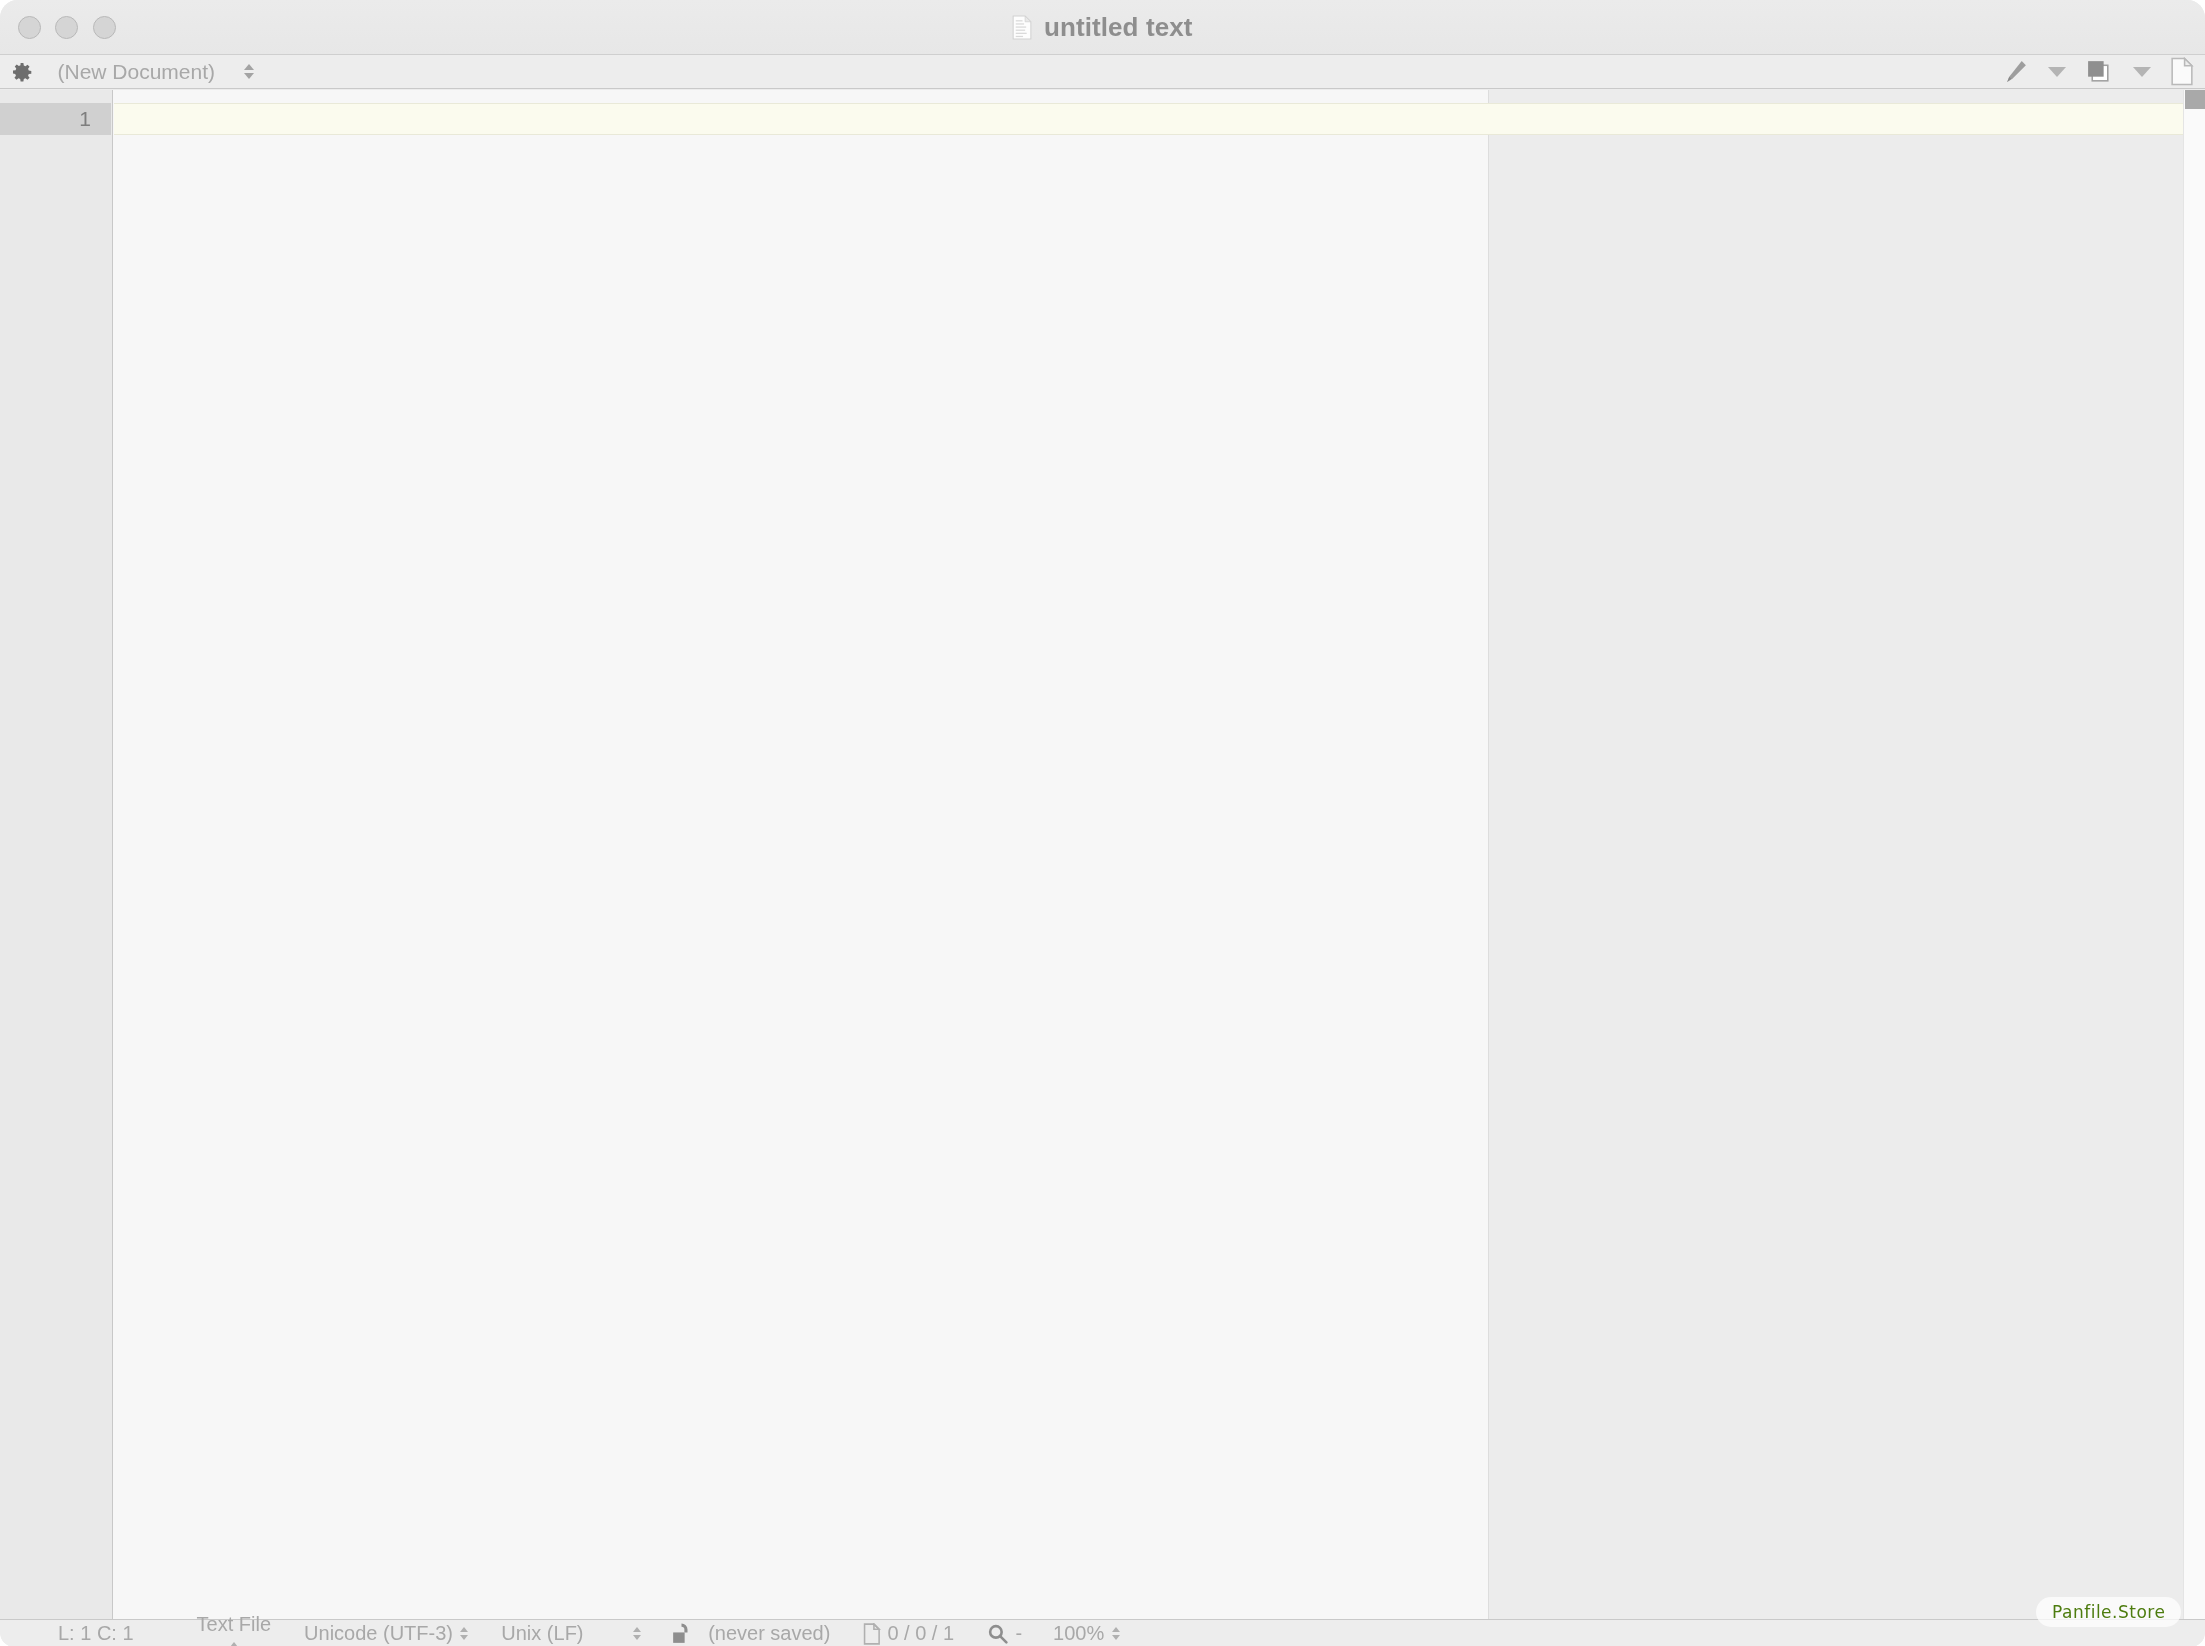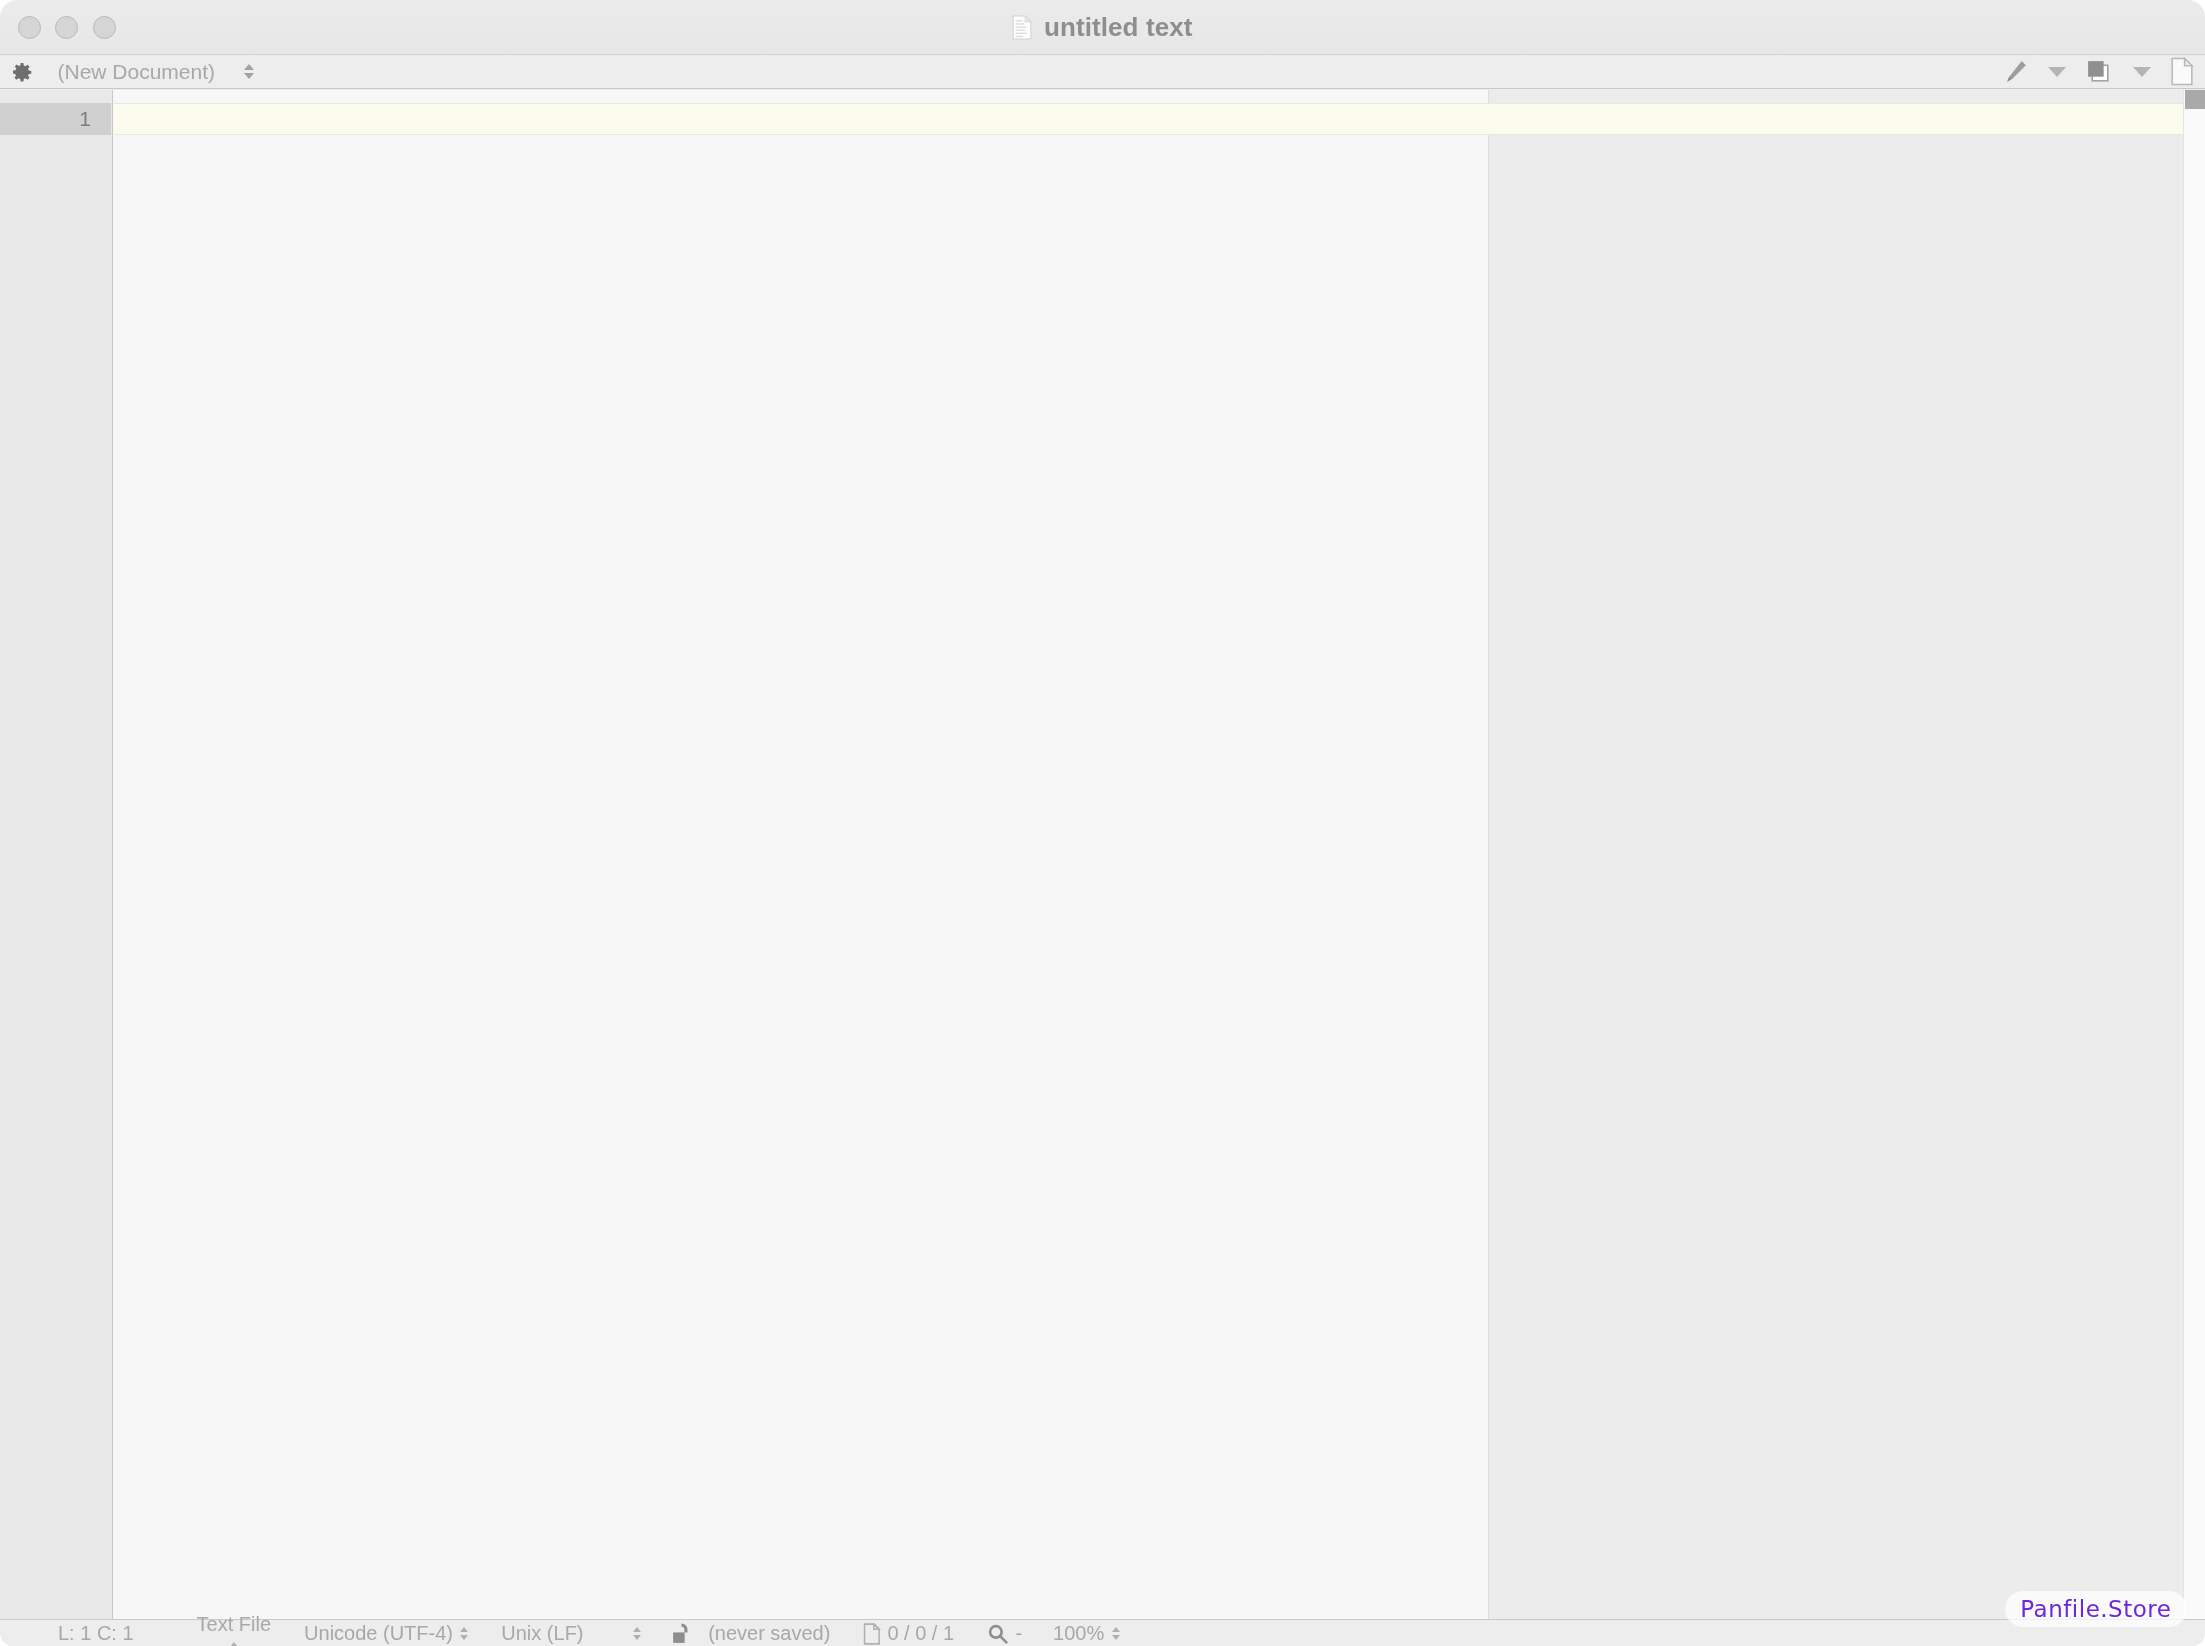--- a/index.html
+++ b/index.html
@@ -246,27 +246,27 @@
   }
   .sb-stepper .down {
     width: 0; height: 0;
     border-left: 4.7px solid transparent;
     border-right: 4.7px solid transparent;
     border-top: 5.7px solid #b0b0b0;
   }
 
   .watermark {
     position: absolute;
-    right: 18px;
+    right: 24px;
     bottom: 20px;
     background: rgba(255,255,255,0.72);
     border-radius: 21px;
     padding: 5.2px 15.6px;
-    font-size: 23px;
-    color: #6d28d9;
+    font-size: 17px;
+    color: #4d7c0f;
     letter-spacing: 0.5px;
     font-family: "DejaVu Sans", sans-serif;
   }
 </style>
 </head>
 <body>
 
 <div class="window">
 
   <div class="titlebar">
@@ -358,21 +358,21 @@
 
     <span class="sb-item" style="margin-left:63px;flex-direction:column;">
       <span>Text File</span>
       <span class="sb-stepper">
         <span class="up"></span>
         <span class="down"></span>
       </span>
     </span>
 
     <span class="sb-item" style="margin-left:33px;">
-      <span>Unicode (UTF-4)</span>
+      <span>Unicode (UTF-3)</span>
       <span class="sb-stepper">
         <span class="up"></span>
         <span class="down"></span>
       </span>
     </span>
 
     <span class="sb-item" style="margin-left:33px;gap:48px;">
       <span>Unix (LF)</span>
       <span class="sb-stepper">
         <span class="up"></span>

